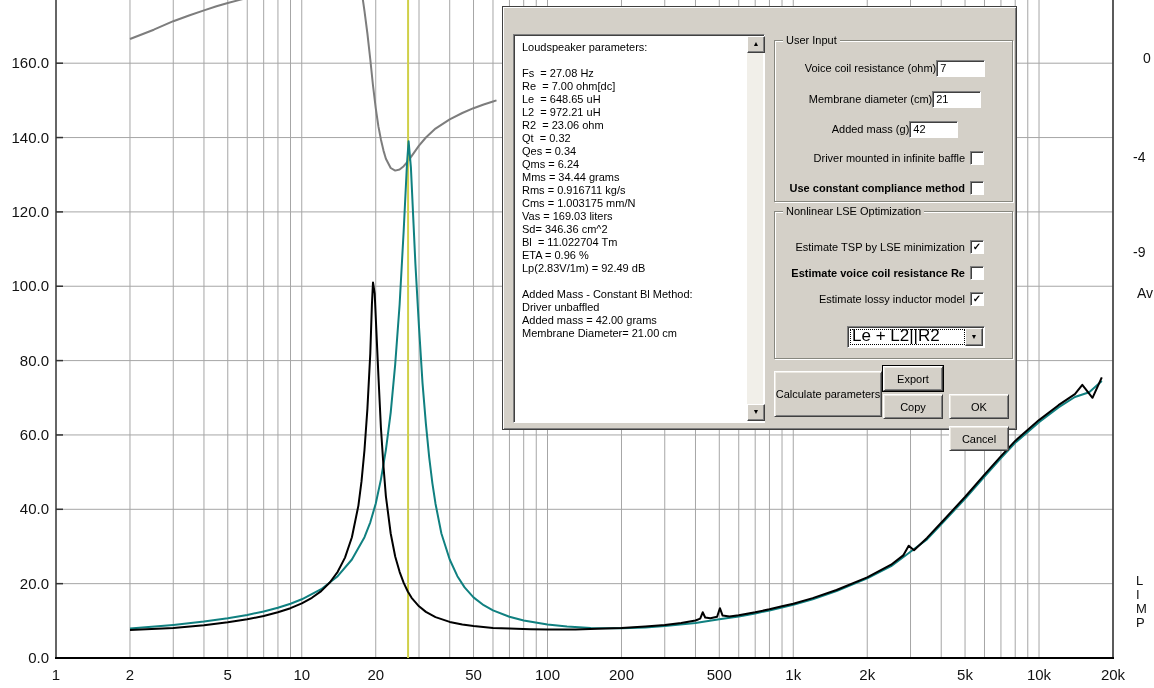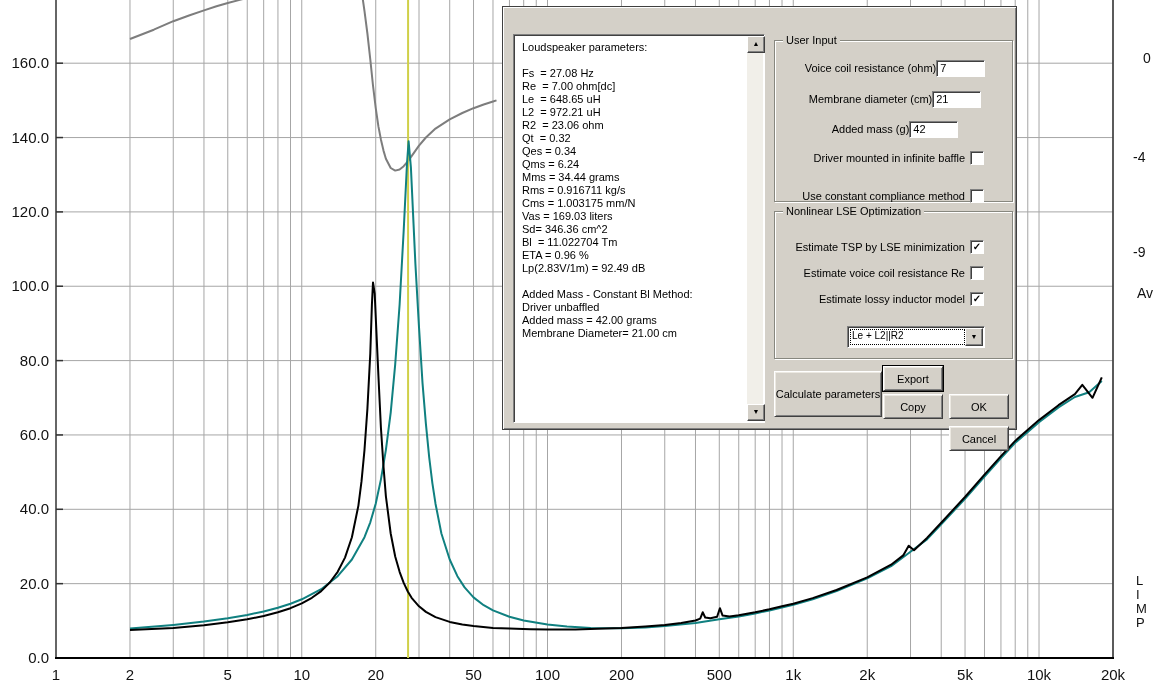--- a/index.html
+++ b/index.html
@@ -45,21 +45,21 @@
              box-shadow:inset 1px 1px 0 #404040;font-family:"Liberation Sans",sans-serif;
              font-size:11px;padding:0 0 0 3px;background:#fff;color:#000;}
   .check-row{position:absolute;left:0;right:28px;height:14px;display:flex;gap:5px;
              align-items:center;justify-content:flex-end;font-size:11px;color:#000;}
   .checkbox{width:12px;height:12px;background:#fff;border:1px solid;flex:0 0 auto;
             border-color:#808080 #fff #fff #808080;box-shadow:inset 1px 1px 0 #404040;
             font-size:10px;font-weight:bold;line-height:11px;text-align:center;color:#000;}
 
   .combo{position:absolute;left:72px;top:114px;width:136px;height:20px;background:#fff;
          border:1px solid;border-color:#808080 #fff #fff #808080;box-shadow:inset 1px 1px 0 #404040;}
-  .combo-text{position:absolute;left:2px;top:2px;right:19px;bottom:2px;font-size:10px;
+  .combo-text{position:absolute;left:2px;top:2px;right:19px;bottom:2px;font-size:17px;
               line-height:14px;padding-left:2px;color:#000;outline:1px dotted #000;outline-offset:-1px;}
   .combo-arrow{position:absolute;right:1px;top:1px;bottom:1px;width:16px;background:#d4d0c8;
                border:1px solid;border-color:#fff #404040 #404040 #fff;box-shadow:inset -1px -1px 0 #808080;
                font-size:7px;text-align:center;line-height:15px;color:#000;}
 
   .btn{position:absolute;background:#d4d0c8;border:1px solid;border-color:#fff #404040 #404040 #fff;
        box-shadow:inset 1px 1px 0 #ece9e2, inset -1px -1px 0 #808080;
        font-family:"Liberation Sans",sans-serif;font-size:11px;color:#000;
        display:flex;align-items:center;justify-content:center;text-align:center;cursor:default;}
   .btn-calc{left:271px;top:364px;width:106px;height:44px;line-height:13px;}
@@ -217,33 +217,33 @@
         <input value="21" style="">
       </div>
       <div class="field-row" style="top:79px;">
         <span>Added mass (g)</span>
         <input value="42" style="">
       </div>
       <div class="check-row" style="top:110px;">
         <span>Driver mounted in infinite baffle</span>
         <span class="checkbox"></span>
       </div>
-      <div class="check-row" style="top:148px;">
+      <div class="check-row" style="top:140px;font-weight:bold;">
         <span>Use constant compliance method</span>
         <span class="checkbox"></span>
       </div>
     </div>
 
     <div class="rightcol-group g-lse">
       <span class="group-label">Nonlinear LSE Optimization</span>
       <div class="check-row" style="top:28px;">
         <span>Estimate TSP by LSE minimization</span>
         <span class="checkbox">✓</span>
       </div>
-      <div class="check-row" style="top:54px;">
+      <div class="check-row" style="top:54px;font-weight:bold;">
         <span>Estimate voice coil resistance Re</span>
         <span class="checkbox"></span>
       </div>
       <div class="check-row" style="top:80px;">
         <span>Estimate lossy inductor model</span>
         <span class="checkbox">✓</span>
       </div>
       <div class="combo">
         <span class="combo-text">Le + L2||R2</span>
         <span class="combo-arrow">▼</span>

